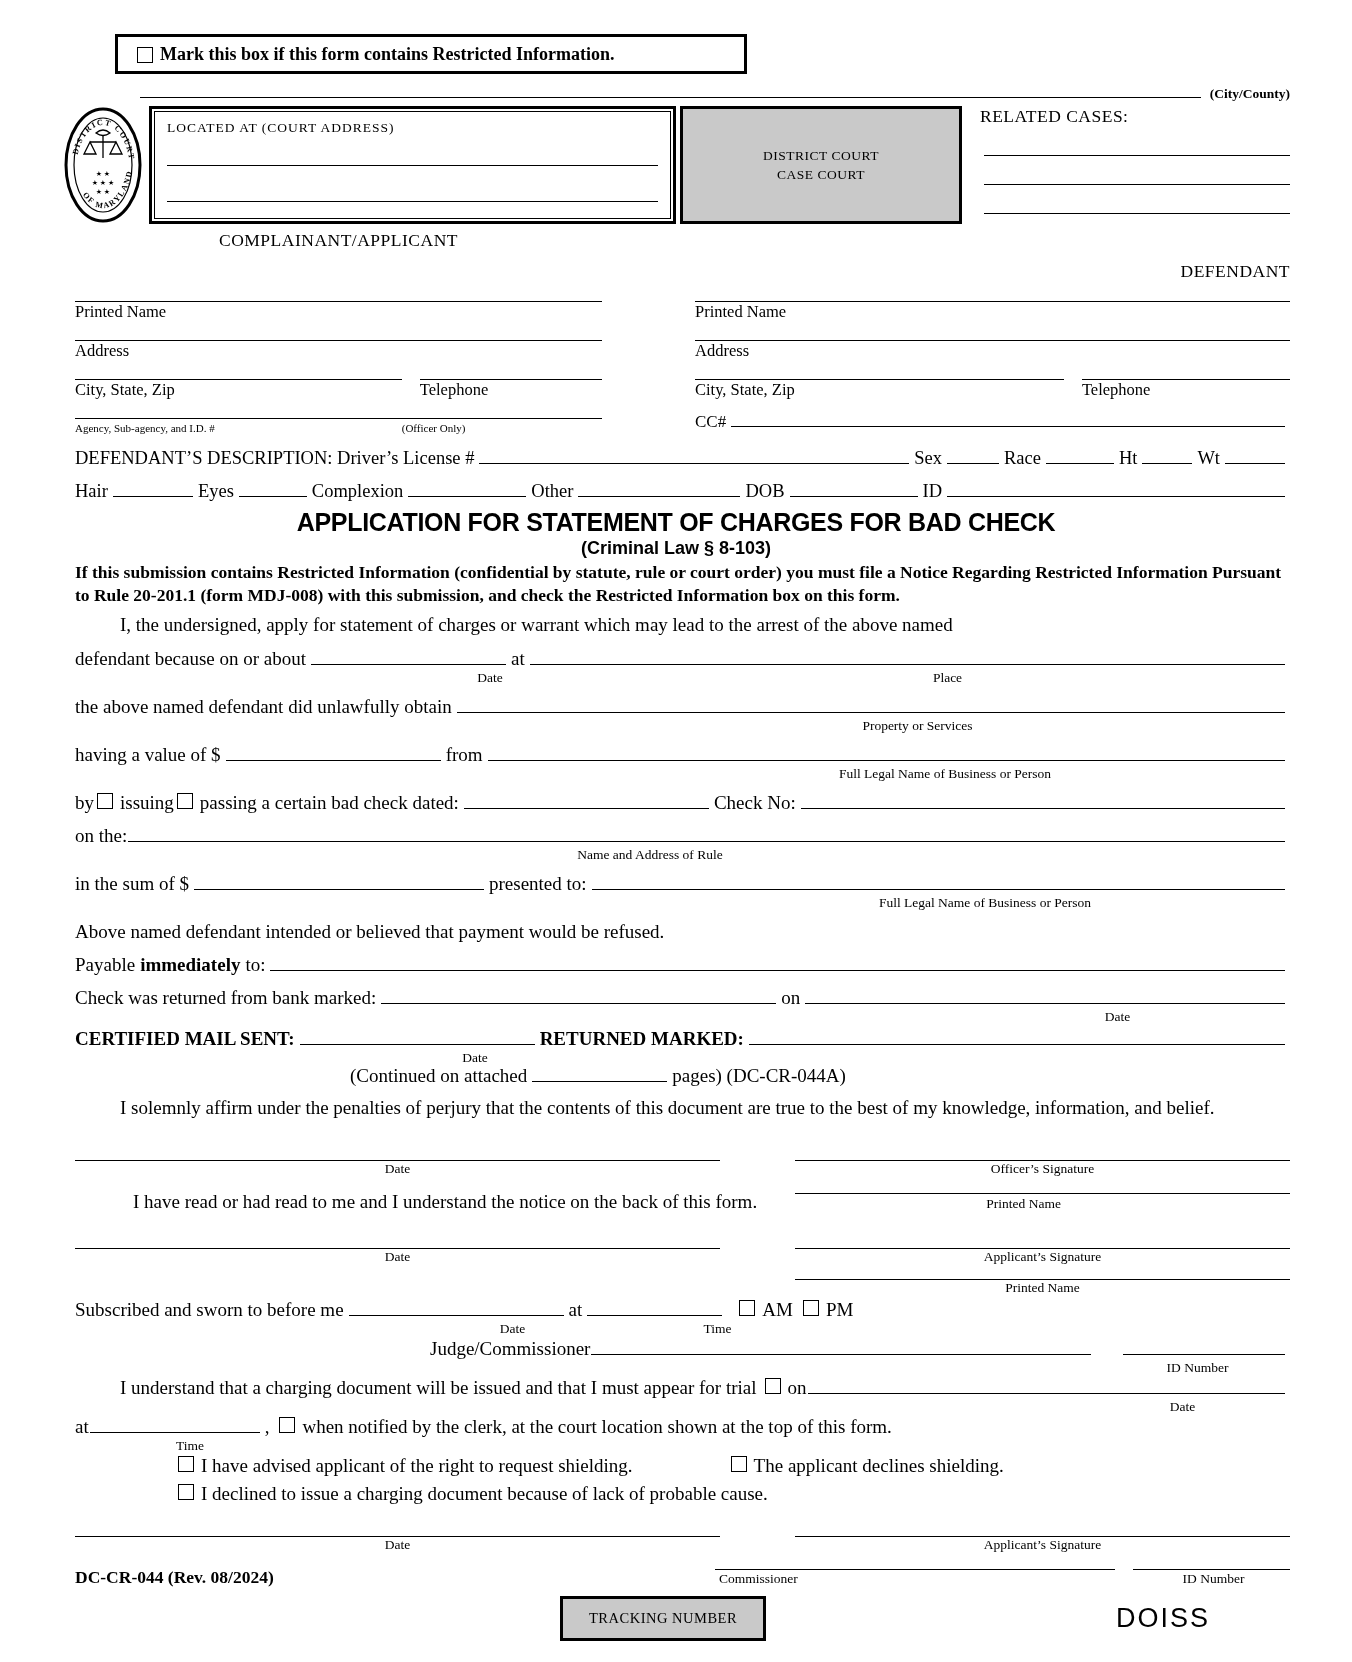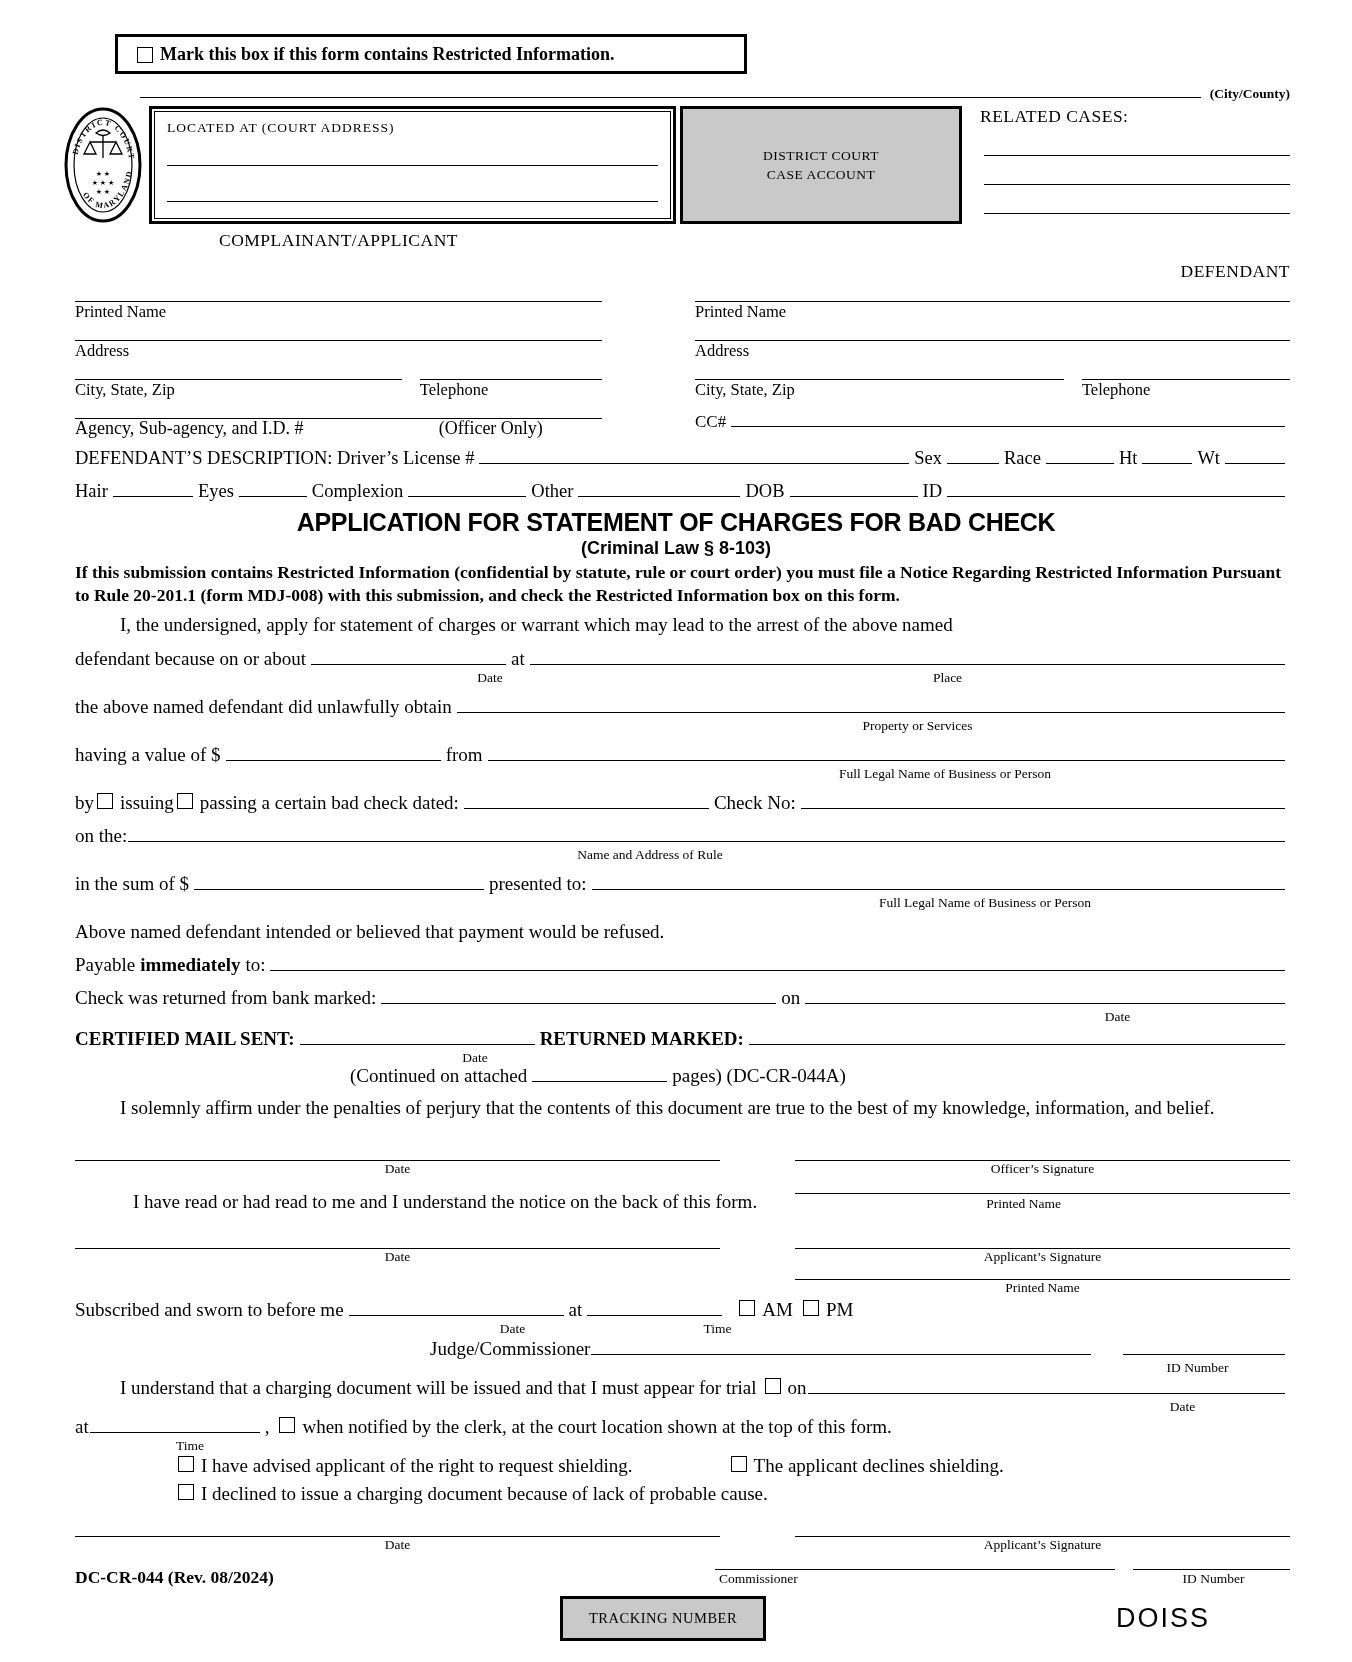--- a/index.html
+++ b/index.html
@@ -41,21 +41,21 @@
   .colL{flex:0 0 527px;}
   .colgap{flex:0 0 93px;}
   .colR{flex:1 1 auto;}
   .f{margin-top:5px;}
   .f .ln{border-bottom:1.5px solid #000;height:14px;}
   .f .lb{font-size:16.5px;line-height:19px;}
   .fsplit{display:flex;align-items:flex-end;}
   .fsplit .fa{flex:0 0 62%;padding-right:18px;}
   .fsplit .fb2{flex:1 1 auto;}
   .ccrow{display:flex;align-items:baseline;margin-top:12px;font-size:17px;}
-  .agrow{display:flex;font-size:18px;line-height:19px;gap:37px;}
+  .agrow{display:flex;font-size:11px;line-height:19px;}
   
   .maintitle{text-align:center;font-weight:bold;font-size:25px;margin-top:6px;letter-spacing:-.3px;}
   .statute{text-align:center;font-weight:bold;font-size:18px;margin-top:1px;}
   .notice{margin:2px 62px 0 75px;font-weight:bold;font-size:17.5px;line-height:23px;}
   .intro{margin:5px 62px 0 75px;text-indent:45px;line-height:25px;}
   .brow{margin-top:11px;}
   .desc1{margin-top:10px;font-size:18.5px;}
   
   .sigrow{display:flex;align-items:baseline;}
   .sl-l{flex:0 0 645px;}
@@ -106,21 +106,21 @@
     </div>
     <div class="addrbox">
       <div class="addrin">
         <div class="addrlabel">LOCATED AT (COURT ADDRESS)</div>
         <div class="addrline" style="top:52px;"></div>
         <div class="addrline" style="top:88px;"></div>
       </div>
     </div>
     <div class="graybox">
       <div>DISTRICT COURT</div>
-      <div>CASE ACCOUNT</div>
+      <div>CASE COURT</div>
     </div>
     <div class="relcol">
       <div class="reltitle">RELATED CASES:</div>
       <div class="relline"></div>
       <div class="relline"></div>
       <div class="relline"></div>
     </div>
   </div>
 
   <div class="partyheads">

